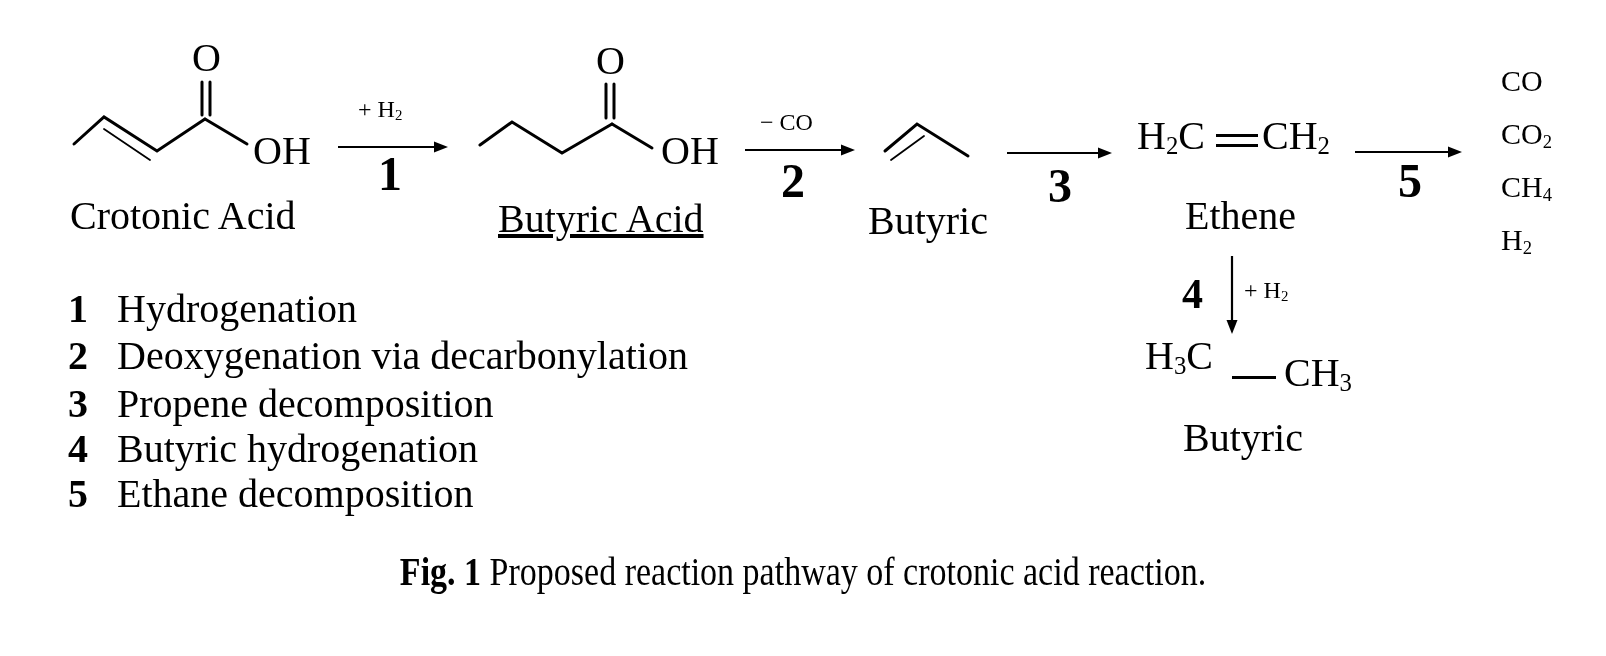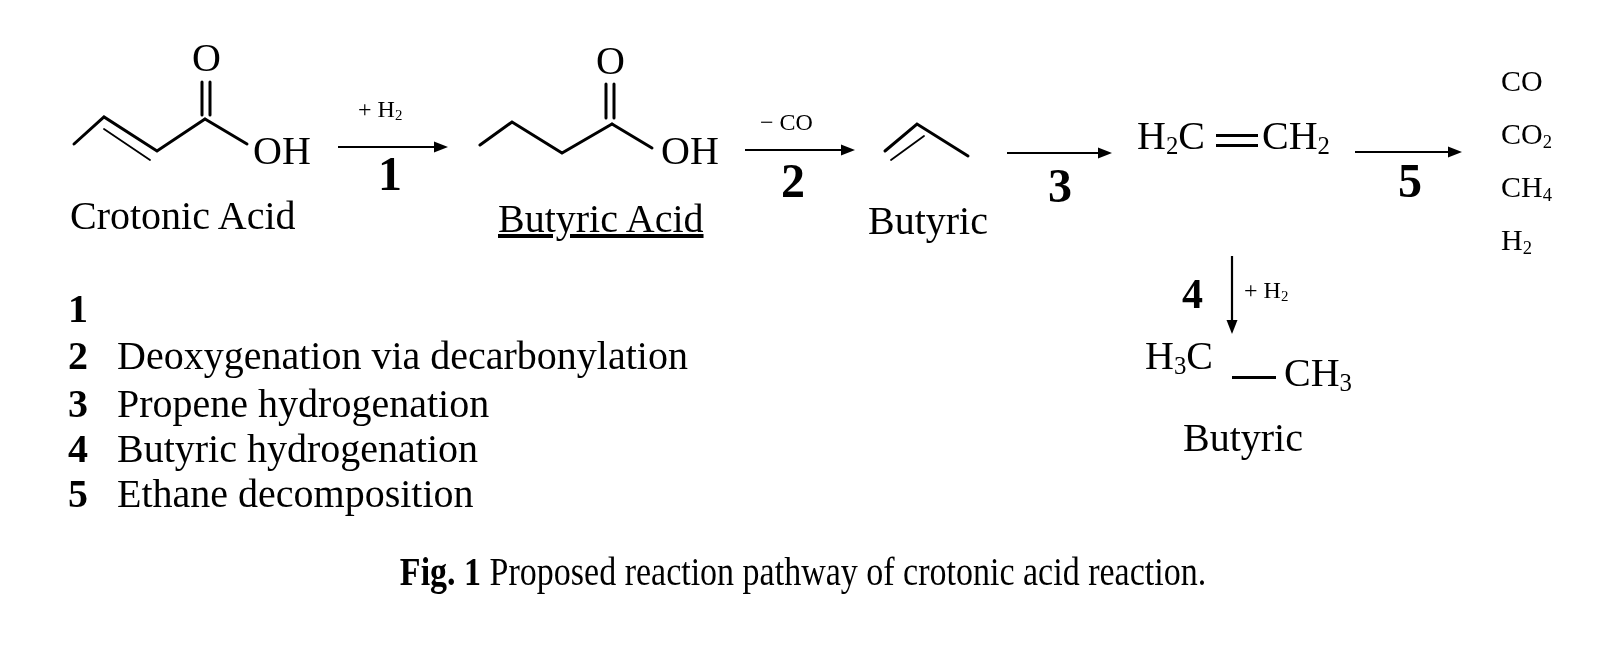--- a/index.html
+++ b/index.html
@@ -102,48 +102,50 @@
   <span class="abs fs30" style="left:760px; top:110px;"><span>− CO</span><span class="sub"></span></span>
   <span class="abs stepnum" style="left:781px; top:157px;">2</span>
 
   <span class="abs fs40" style="left:868px; top:201px;">Butyric</span>
 
   <span class="abs stepnum" style="left:1048px; top:162px;">3</span>
 
   <span class="abs fs40" style="left:1137px; top:116px;"><span>H</span><span class="sub">2</span><span>C</span></span>
   <div class="dbl-bond" style="left:1216px; top:134px;"></div>
   <span class="abs fs40" style="left:1262px; top:116px;"><span>CH</span><span class="sub">2</span></span>
+  <span class="abs fs40" style="left:1185px; top:196px;">Ethene</span>
 
   <span class="abs stepnum" style="left:1398px; top:157px;">5</span>
 
   <div class="abs products" style="left:1501px; top:58px;">
     <div><span>CO</span><span class="sub"></span></div>
     <div><span>CO</span><span class="sub">2</span></div>
     <div><span>CH</span><span class="sub">4</span></div>
     <div><span>H</span><span class="sub">2</span></div>
   </div>
 
   <span class="abs bold" style="left:1182px; top:273px; font-size:42px;">4</span>
   <span class="abs fs30" style="left:1244px; top:278px;"><span>+ H</span><span class="sub">2</span></span>
 
   <span class="abs fs40" style="left:1145px; top:336px;"><span>H</span><span class="sub">3</span><span>C</span></span>
   <div class="sgl-bond" style="left:1232px; top:376px;"></div>
   <span class="abs fs40" style="left:1284px; top:353px;"><span>CH</span><span class="sub">3</span></span>
   <span class="abs fs40" style="left:1183px; top:418px;">Butyric</span>
 
   <div class="abs legend-row" style="left:68px; top:289px;">
     <span class="legend-num">1</span>
+    <span>Hydrogenation</span>
   </div>
   <div class="abs legend-row" style="left:68px; top:336px;">
     <span class="legend-num">2</span>
     <span>Deoxygenation via decarbonylation</span>
   </div>
   <div class="abs legend-row" style="left:68px; top:384px;">
     <span class="legend-num">3</span>
-    <span>Propene hydrogenation</span>
+    <span>Propene decomposition</span>
   </div>
   <div class="abs legend-row" style="left:68px; top:429px;">
     <span class="legend-num">4</span>
     <span>Butyric hydrogenation</span>
   </div>
   <div class="abs legend-row" style="left:68px; top:474px;">
     <span class="legend-num">5</span>
     <span>Ethane decomposition</span>
   </div>
 

